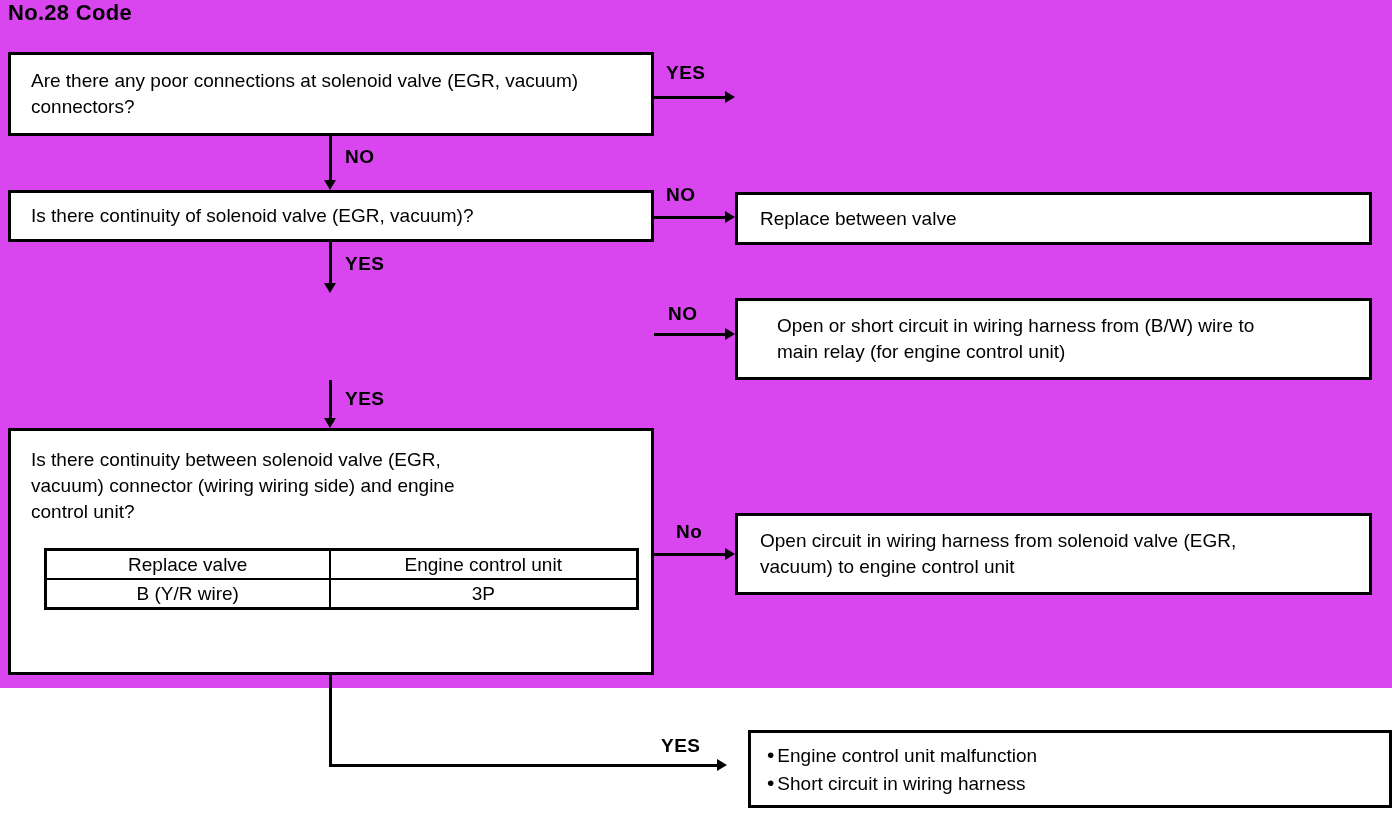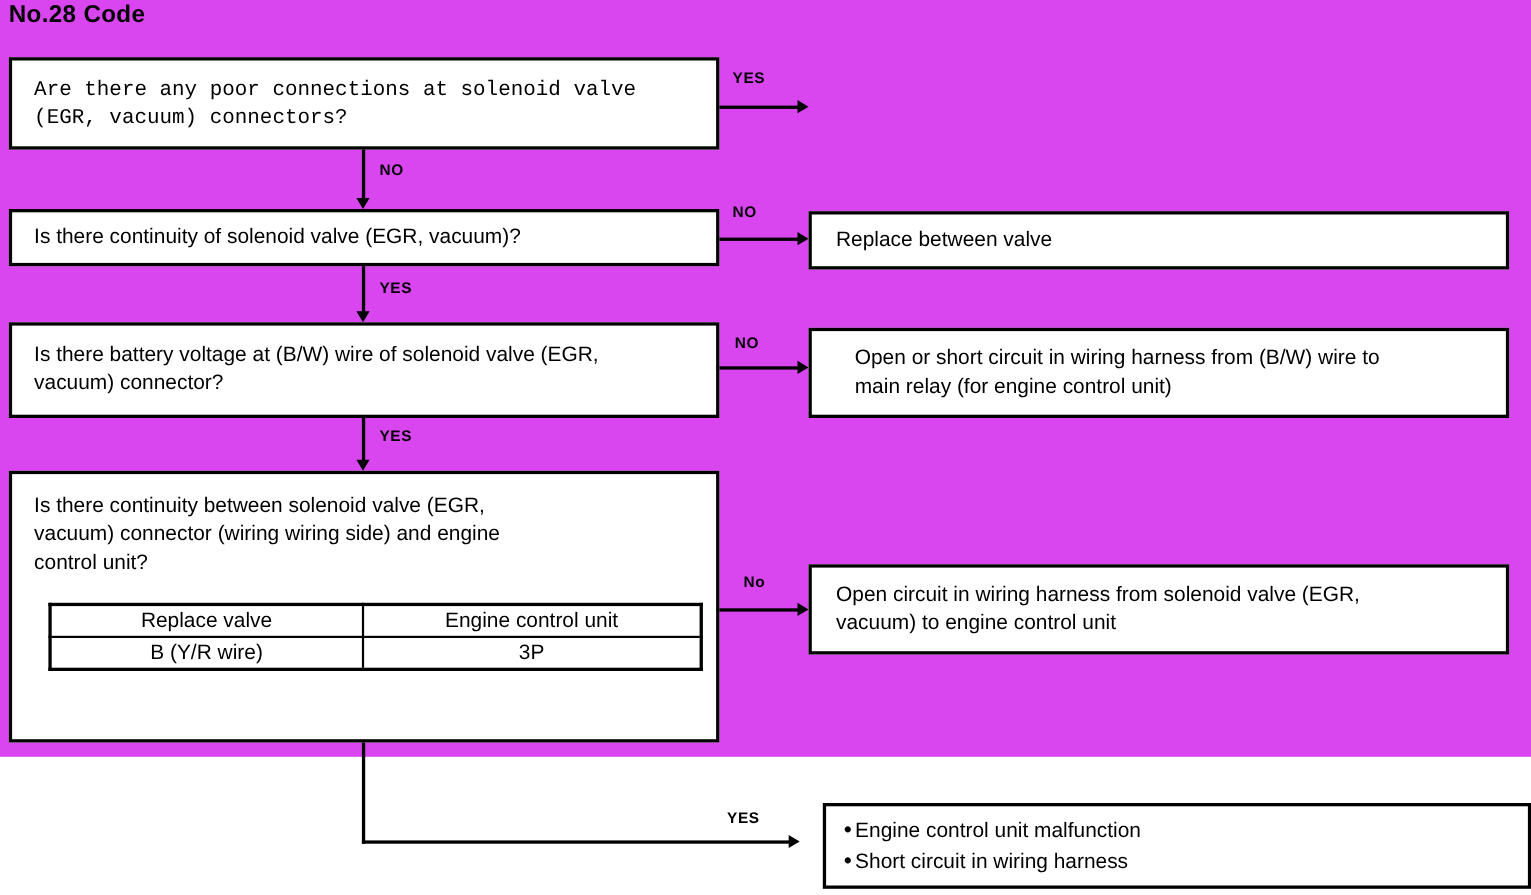--- a/index.html
+++ b/index.html
@@ -19,21 +19,21 @@
 
   .box {
     position: absolute; box-sizing: border-box;
     border: 3px solid #000; background: #fff;
     font-size: 19px; line-height: 26px;
   }
   .qbox { left: 8px; width: 646px; }
   .rbox { left: 735px; width: 637px; display: flex; align-items: center; }
   .box p { margin: 0; }
 
-  #qbox1 { top: 52px;  height: 84px;  padding: 13px 20px 0 20px; font-family: Liberation Mono, monospace; }
+  #qbox1 { top: 52px;  height: 84px;  padding: 13px 20px 0 20px; }
   #qbox1 p { max-width: 560px; }
   #qbox2 { top: 190px; height: 52px;  display: flex; align-items: center; padding: 0 20px; }
   #qbox3 { top: 293px; height: 87px;  padding: 14px 20px 0 20px; }
   #qbox3 p { max-width: 540px; }
   #qbox4 { top: 428px; height: 247px; padding: 16px 20px 0 20px; }
   #qbox4 p { max-width: 480px; }
 
   #rbox1 { top: 68px;  height: 60px; padding: 0 22px; }
   #rbox2 { top: 192px; height: 53px; padding: 0 22px; }
   #rbox3 { top: 298px; height: 82px; padding: 0 39px; }
@@ -64,41 +64,38 @@
     position: absolute; width: 0; height: 0;
     border-left: 6px solid transparent; border-right: 6px solid transparent;
     border-top: 10px solid #000;
   }
   .arrow-right {
     position: absolute; width: 0; height: 0;
     border-top: 6px solid transparent; border-bottom: 6px solid transparent;
     border-left: 10px solid #000;
   }
   .branch-label {
-    position: absolute; font-size: 14px; font-weight: bold; letter-spacing: 0.5px; text-align: center;
+    position: absolute; font-size: 19px; font-weight: bold; letter-spacing: 0.5px; text-align: center;
   }
 </style>
 </head>
 <body>
 
 <div id="canvas">
 
   <div class="title">No.28 Code</div>
 
   <div class="box qbox" id="qbox1">
     <p>Are there any poor connections at solenoid valve (EGR, vacuum) connectors?</p>
   </div>
 
   <div class="box qbox" id="qbox2">
     <p>Is there continuity of solenoid valve (EGR, vacuum)?</p>
   </div>
 
-  <div class="box qbox" id="qbox3">
-    <p>Is there battery voltage at (B/W) wire of solenoid valve (EGR, vacuum) connector?</p>
-  </div>
 
   <div class="box qbox" id="qbox4">
     <p>Is there continuity between solenoid valve (EGR, vacuum) connector (wiring wiring side) and engine control unit?</p>
     <table class="pin-table">
       <colgroup>
           <col class="pin-col-l">
           <col class="pin-col-r">
         </colgroup>
       <thead>
         <tr>

